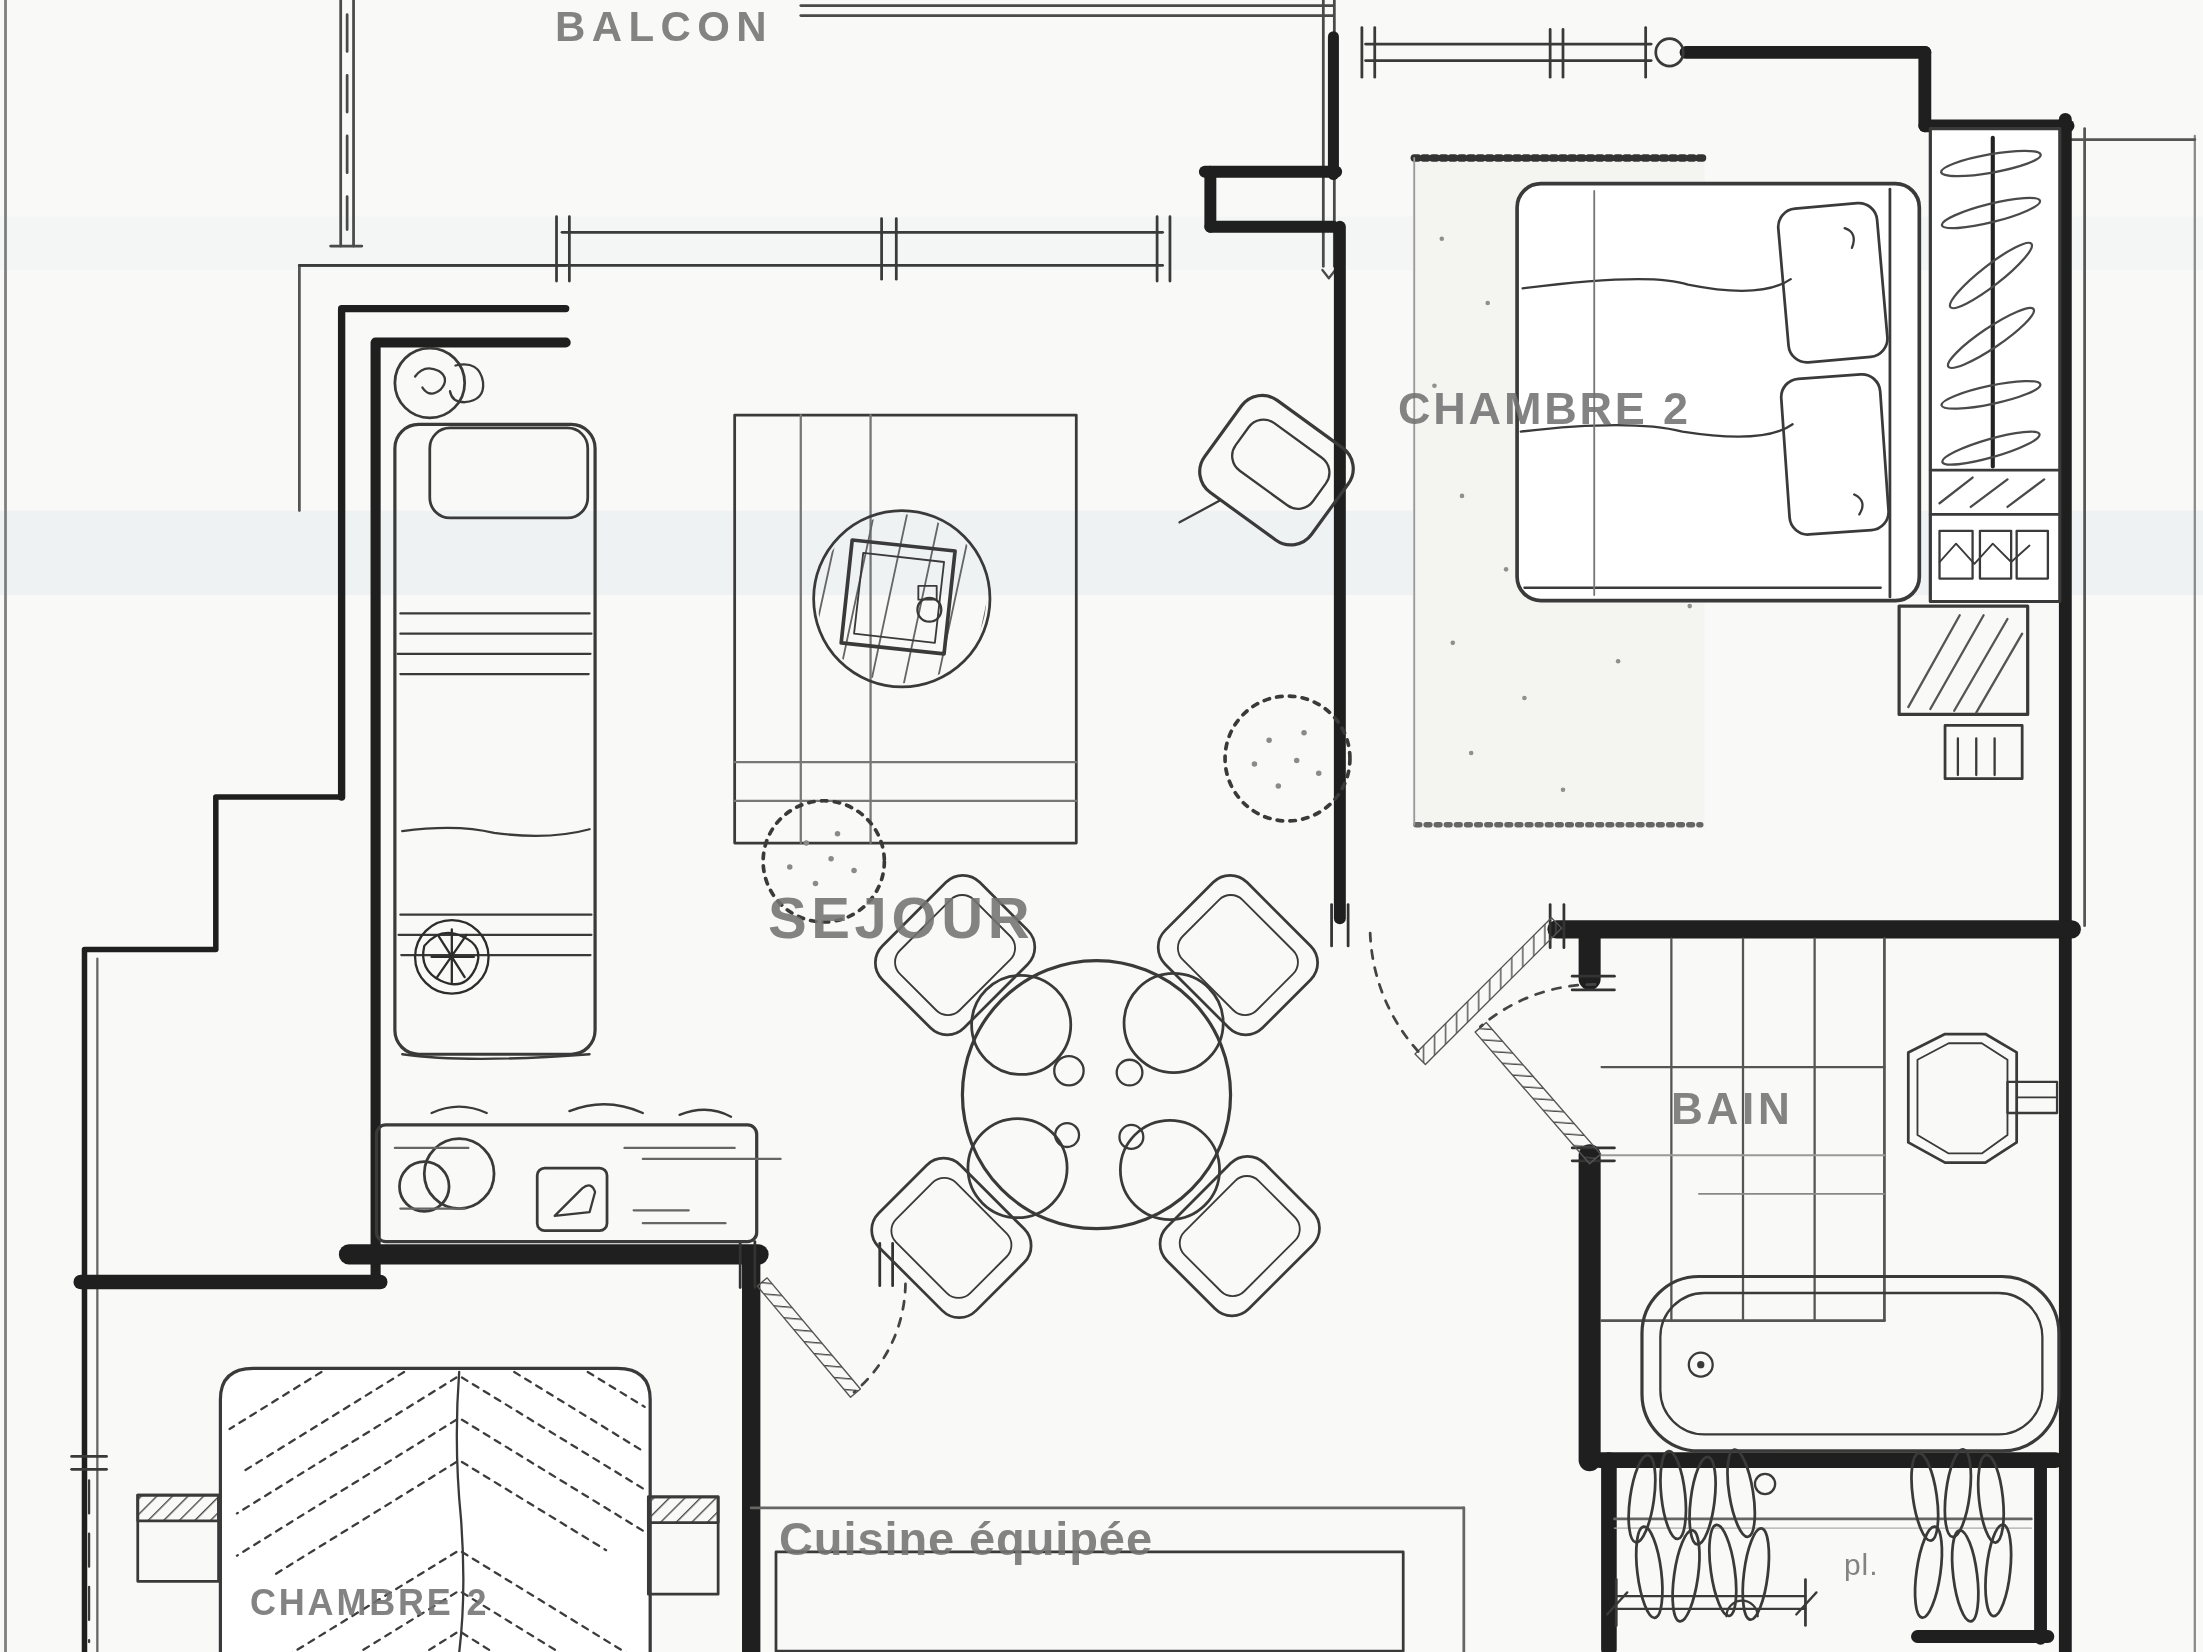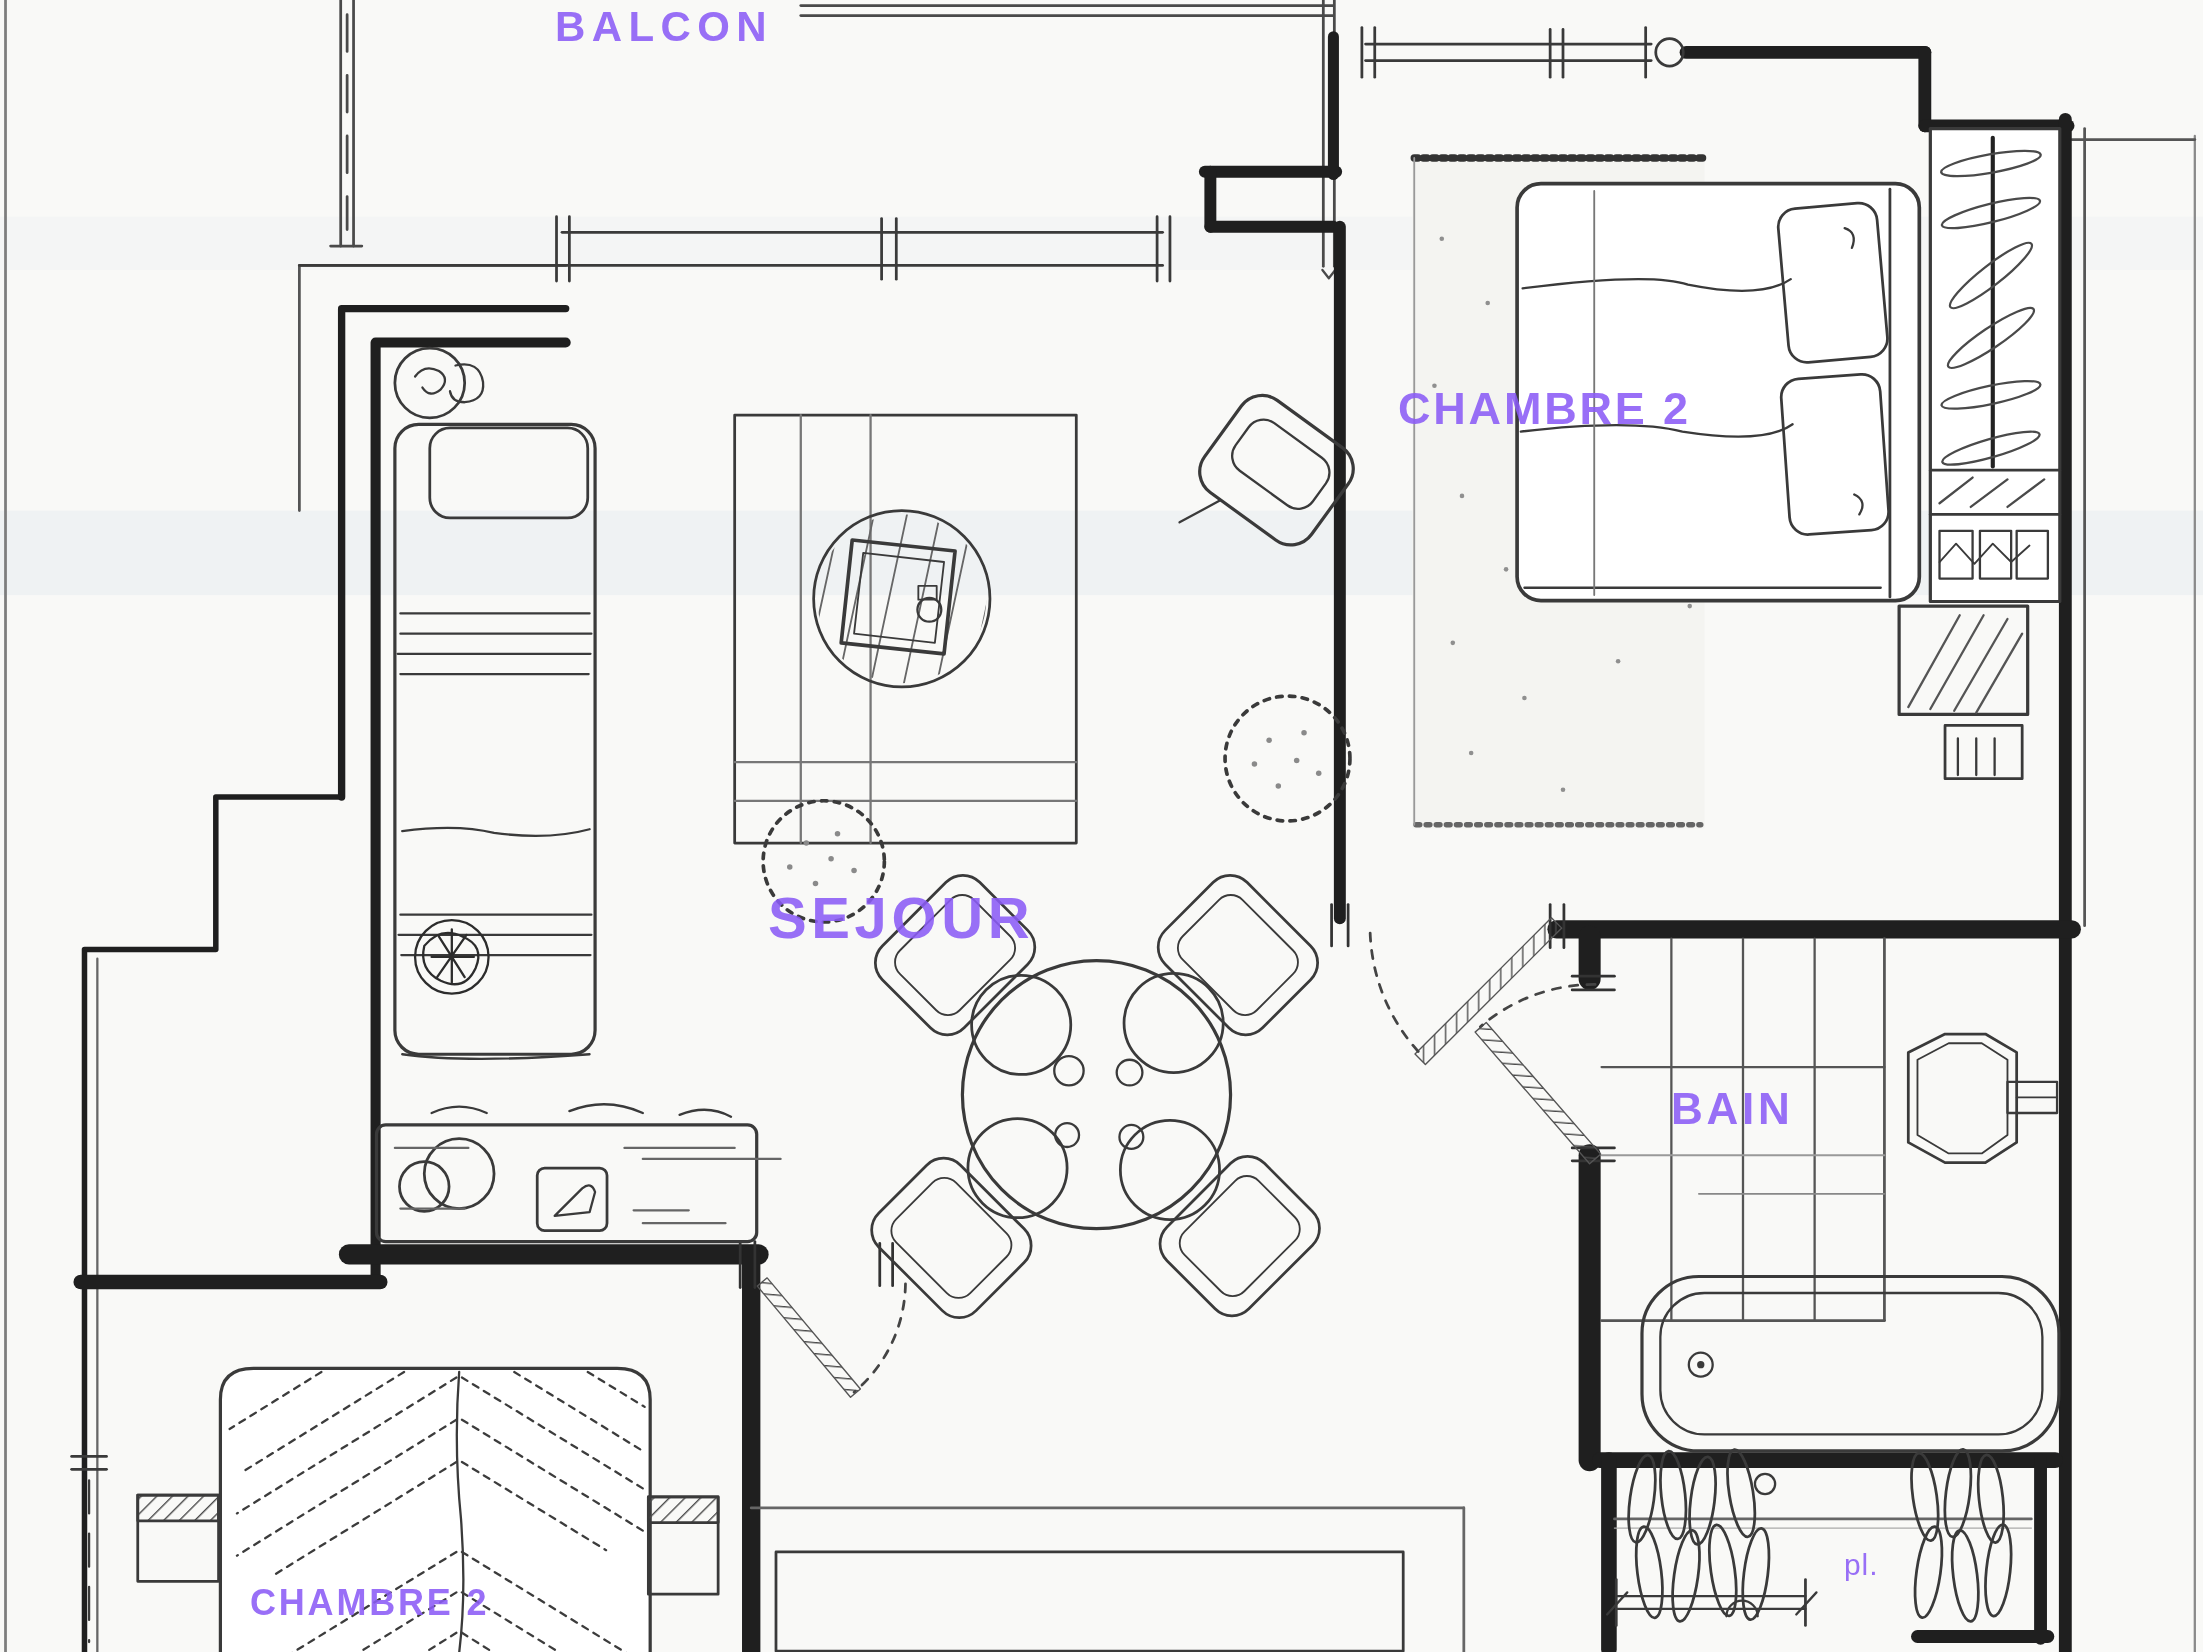--- a/index.html
+++ b/index.html
@@ -6,21 +6,21 @@
   .plan{
     position:relative;
     width:2204px;height:1653px;
     background:#f9f9f7;
     overflow:hidden;
     font-family:"Liberation Sans", sans-serif;
   }
   .plan svg{position:absolute;inset:0;}
   .room-label{
     position:absolute;
-    color:#8b5cf6;
+    color:#737373;
     font-weight:700;
     white-space:nowrap;
     line-height:1;
     opacity:.88;
   }
   .lbl-balcon   {left:555px; top:5.5px;    font-size:42px; letter-spacing:6.4px;}
   .lbl-chambre1 {left:1398px;top:386px;  font-size:45px; letter-spacing:2.8px;}
   .lbl-sejour   {left:768px; top:889px;  font-size:58px; letter-spacing:4.6px;}
   .lbl-bain     {left:1633px;top:1087px; font-size:44px; letter-spacing:3.7px;margin-left:38px;}
   .lbl-cuisine  {left:779px; top:1515px; font-size:47px; letter-spacing:0.9px; font-weight:600;}
@@ -452,16 +452,17 @@
 
   <g stroke="#3a3a3a">
     <rect x="845" y="1690" width="683" height="108" stroke-width="3"></rect>
   </g>
 </svg>
 
   <div class="room-label lbl-balcon">BALCON</div>
   <div class="room-label lbl-chambre1">CHAMBRE 2</div>
   <div class="room-label lbl-sejour">SEJOUR</div>
   <div class="room-label lbl-bain">BAIN</div>
+  <div class="room-label lbl-cuisine">Cuisine équipée</div>
   <div class="room-label lbl-chambre2">CHAMBRE 2</div>
   <div class="room-label lbl-placard">pl.</div>
 </div>
 
 
 </body></html>

